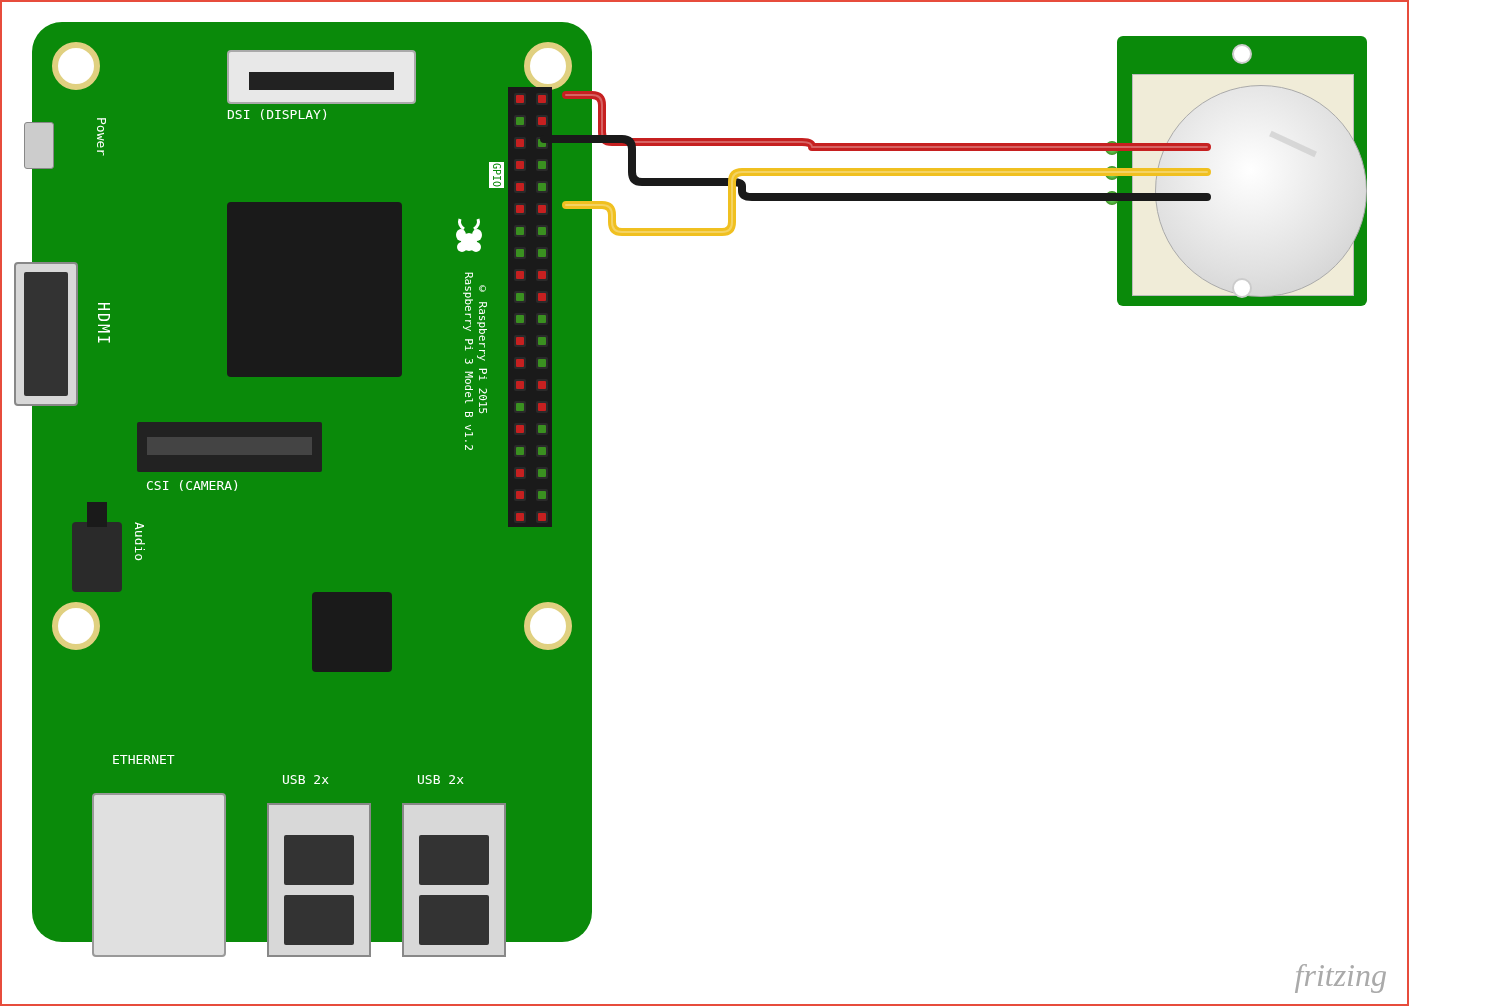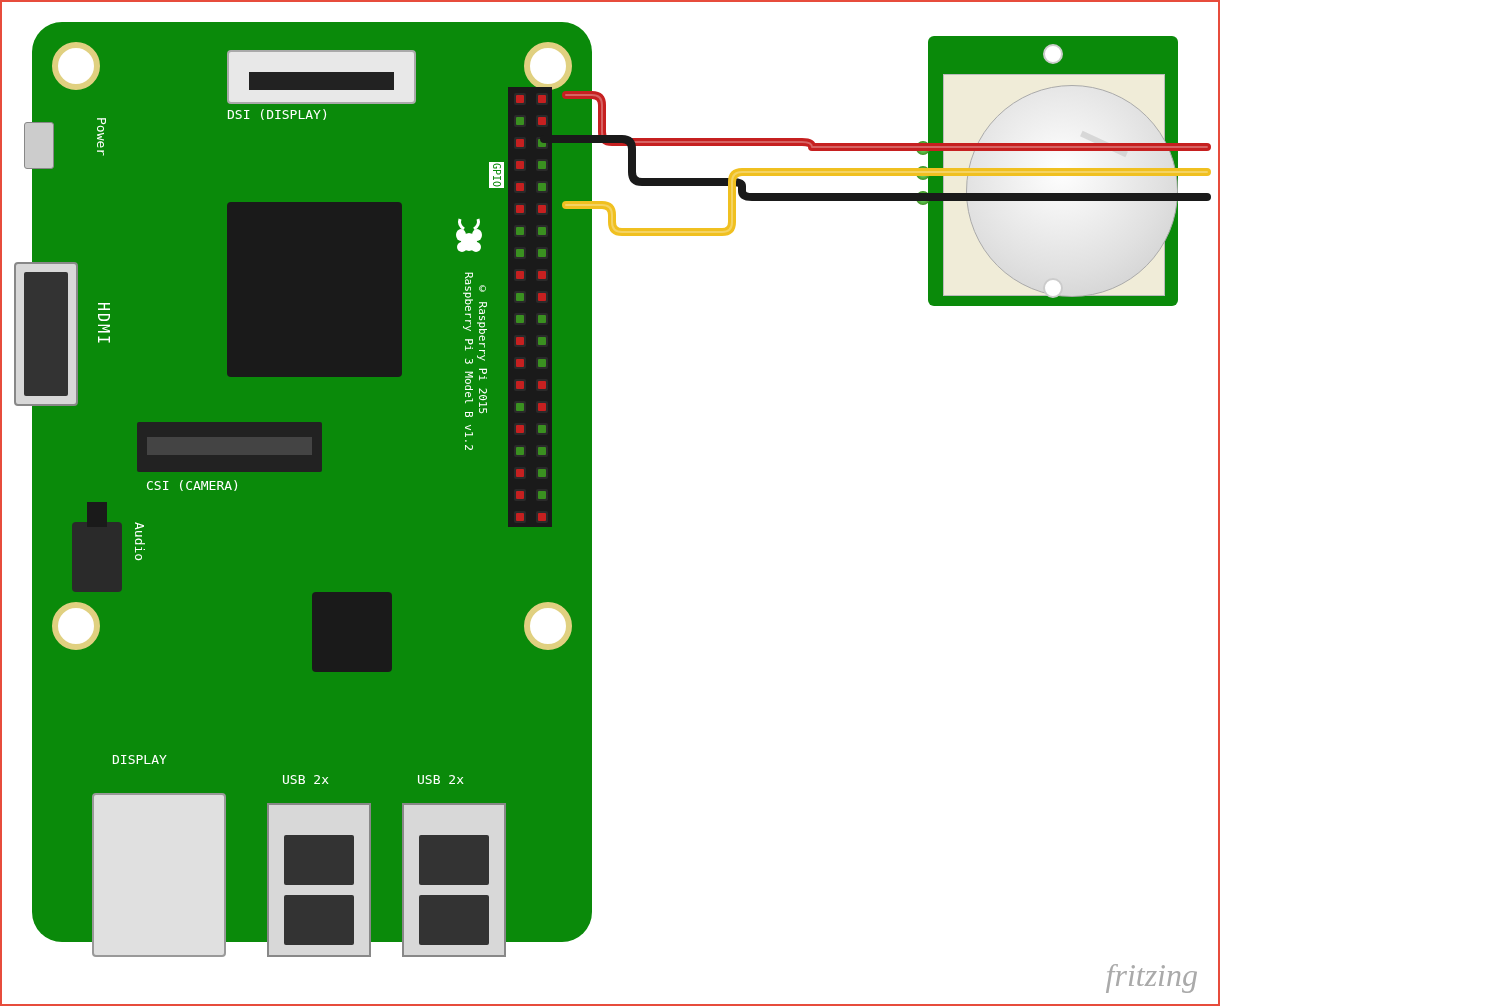--- a/index.html
+++ b/index.html
@@ -1,16 +1,16 @@
 <!DOCTYPE html>
 <html><head>
 <meta charset="utf-8">
 <style>
 body{margin:0;background:#fff;font-family:monospace}
-.frame{width:1220px;height:1006px;position:relative;border:2px solid #e74c3c;box-sizing:border-box}
+.frame{width:1409px;height:1006px;position:relative;border:2px solid #e74c3c;box-sizing:border-box}
 .pi{position:absolute;left:30px;top:20px;width:560px;height:920px;background:#0a8a0a;border-radius:30px}
 .hole{position:absolute;width:36px;height:36px;background:#fff;border-radius:50%;border:6px solid #e0d080}
 .h1{left:20px;top:20px}.h2{right:20px;top:20px}.h3{left:20px;top:580px}.h4{right:20px;top:580px}
 .chip{position:absolute;background:#1a1a1a;border-radius:4px}
 .chip1{left:195px;top:180px;width:175px;height:175px}
 .chip2{left:280px;top:570px;width:80px;height:80px}
 .gpio{position:absolute;right:40px;top:65px;width:44px;height:440px;background:#1a1a1a}
 .pin{position:absolute;width:12px;height:12px;background:#2a2a2a;border-radius:2px}
 .pin.red::after{content:"";position:absolute;inset:2px;background:#c62020;border-radius:1px}
 .pin.grn::after{content:"";position:absolute;inset:2px;background:#3a9020;border-radius:1px}
@@ -67,21 +67,21 @@
     </div>
     <div class="vtxt" style="left:62px;top:280px;font-size:15px;letter-spacing:2px">HDMI</div>
 
     <div class="csi"></div>
     <div class="htxt" style="left:114px;top:456px">CSI (CAMERA)</div>
 
     <div class="audio"></div>
     <div class="vtxt" style="left:100px;top:500px">Audio</div>
 
     <div class="eth"></div>
-    <div class="htxt" style="left:80px;top:730px">DISPLAY</div>
+    <div class="htxt" style="left:80px;top:730px">ETHERNET</div>
 
     <div class="usb usb1"></div>
     <div class="htxt" style="left:250px;top:750px">USB 2x</div>
     <div class="usb usb2"></div>
     <div class="htxt" style="left:385px;top:750px">USB 2x</div>
 
     <div class="logo">
       <svg viewBox="0 0 34 40">
           <g fill="#fff">
             <ellipse cx="17" cy="25" rx="8" ry="9"></ellipse>

